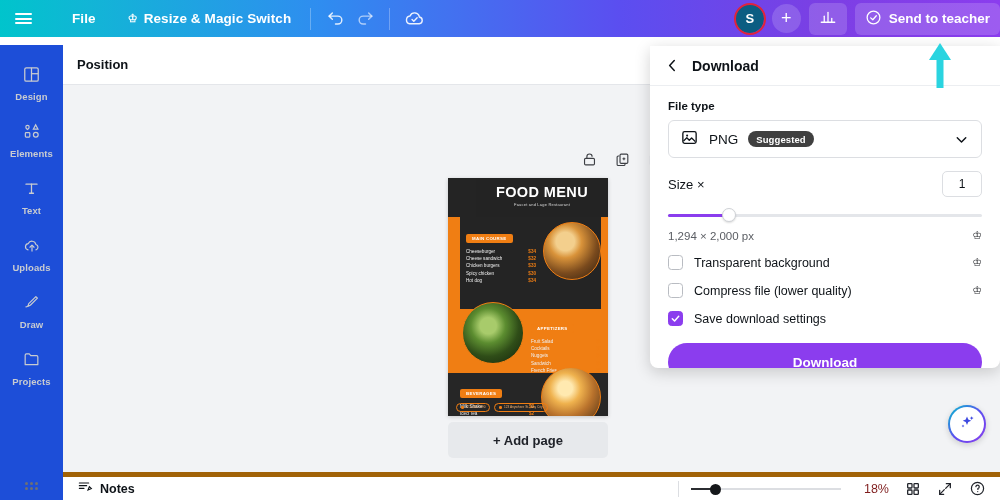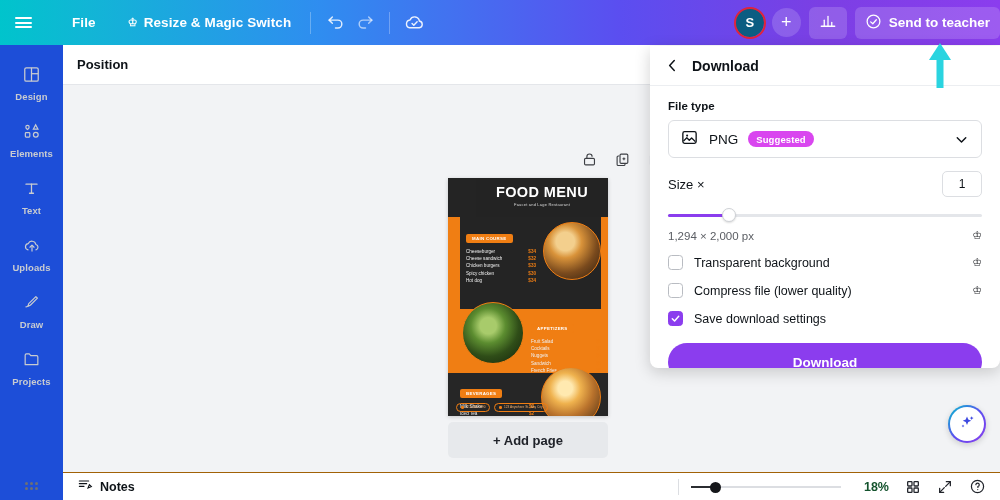--- a/index.html
+++ b/index.html
@@ -6,21 +6,21 @@
   html, body {
     width: 1000px; height: 500px;
     overflow: hidden;
     font-family: "Liberation Sans", sans-serif;
     background: #ffffff;
   }
   #app { position: relative; width: 1000px; height: 500px; }
 
   
   .topbar {
-    position: absolute; left: 0; top: 0; width: 1000px; height: 45px;
+    position: absolute; left: 0; top: 0; width: 1000px; height: 37px;
     background: linear-gradient(90deg, #00c4cc 0%, #12b5d6 9%, #2f8df0 32%, #5b4ef0 62%, #7b3fe4 82%, #8b3dee 100%);
     display: flex; align-items: center;
   }
   .hamburger { width: 46px; display: flex; align-items: center; justify-content: center; cursor: pointer; }
   .hamburger span { display: block; width: 17px; height: 2px; background: #fff; border-radius: 2px; margin: 2.5px 0; }
   .tb-item {
     color: #fff; font-size: 13.5px; font-weight: bold; letter-spacing: .1px;
     padding: 6px 10px; border-radius: 5px; cursor: pointer; white-space: nowrap;
     display: flex; align-items: center; gap: 6px;
   }
@@ -139,30 +139,30 @@
     font-size: 13px; font-weight: bold; color: #20232a; cursor: pointer;
   }
   .collapse-tab {
     position: absolute; left: 406px; top: 413px; width: 120px; height: 17px; background: #fff;
     border-radius: 9px 9px 0 0; display: flex; align-items: flex-start; justify-content: center;
     color: #3d3f44; font-size: 10px; cursor: pointer; box-shadow: 0 -1px 2px rgba(0,0,0,.05);
   }
 
   .bottombar {
     position: absolute; left: 63px; top: 472px; width: 937px; height: 28px; background: #fff;
-    display: flex; align-items: center; border-top: 1px solid #a16207;
+    display: flex; align-items: center; border-top: 5px solid #a16207;
   }
   .bb-notes { display: flex; align-items: center; gap: 7px; margin-left: 14px; font-size: 12.5px; font-weight: bold; color: #0e1318; cursor: pointer; }
   .bb-page { font-size: 11px; font-weight: bold; color: #0e1318; margin-top: 48px; }
   .bb-sep { width: 1px; height: 16px; background: #dcdee2; margin: 0 12px; }
   .zoom-slider { position: relative; width: 150px; height: 14px; display: flex; align-items: center; cursor: pointer; }
   .zs-track { position: absolute; left: 0; top: 6px; width: 150px; height: 2px; background: #dcdee2; }
   .zs-fill { position: absolute; left: 0; top: 6px; width: 24px; height: 2px; background: #2b2d31; }
   .zs-knob { position: absolute; left: 19px; top: 2px; width: 11px; height: 11px; border-radius: 50%; background: #15171a; }
-  .bb-zoomval { font-size: 12.5px; font-weight: bold; color: #14532d; margin-left: 14px; width: 34px; text-align: right; }
+  .bb-zoomval { font-size: 12.5px; font-weight: normal; color: #7f1d1d; margin-left: 14px; width: 34px; text-align: right; }
   .bb-icon { margin-left: 16px; cursor: pointer; display: flex; color: #20232a; }
 
   .magic-btn {
     position: absolute; left: 948px; top: 405px; width: 38px; height: 38px; border-radius: 50%;
     background: #fff; border: 2px solid transparent;
     background-image: linear-gradient(#fff,#fff), linear-gradient(135deg, #00c4cc, #5b4ef0, #8b3dee);
     background-origin: border-box; background-clip: padding-box, border-box;
     display: flex; align-items: center; justify-content: center; cursor: pointer;
     box-shadow: 0 2px 6px rgba(0,0,0,.16);
   }
@@ -177,21 +177,21 @@
   .dl-back { margin-left: 14px; cursor: pointer; display: flex; color: #0e1318; }
   .dl-title { font-size: 14px; font-weight: bold; color: #0e1318; margin-left: 11px; }
   .dl-body { padding: 14px 18px 0 18px; }
   .dl-label { font-size: 11.5px; font-weight: bold; color: #0e1318; }
   .dl-select {
     margin-top: 8px; height: 38px; border: 1px solid #dcdee2; border-radius: 6px;
     display: flex; align-items: center; padding: 0 11px; cursor: pointer;
   }
   .dl-ftxt { font-size: 13.5px; color: #0e1318; margin-left: 10px; }
   .badge-sug {
-    background: #d946ef; color: #fff; font-size: 9.5px; font-weight: bold;
+    background: #404040; color: #fff; font-size: 9.5px; font-weight: bold;
     padding: 2.5px 8px; border-radius: 9px; margin-left: 10px; letter-spacing: .1px;
   }
   .chev { margin-left: auto; color: #0e1318; display: flex; }
 
   .dl-sizerow { margin-top: 13px; display: flex; align-items: center; }
   .dl-sizelbl { font-size: 13px; color: #0e1318; }
   .dl-sizebox {
     margin-left: auto; width: 40px; height: 26px; border: 1px solid #dcdee2; border-radius: 5px;
     display: flex; align-items: center; justify-content: center; font-size: 12px; color: #0e1318; cursor: text;
   }

